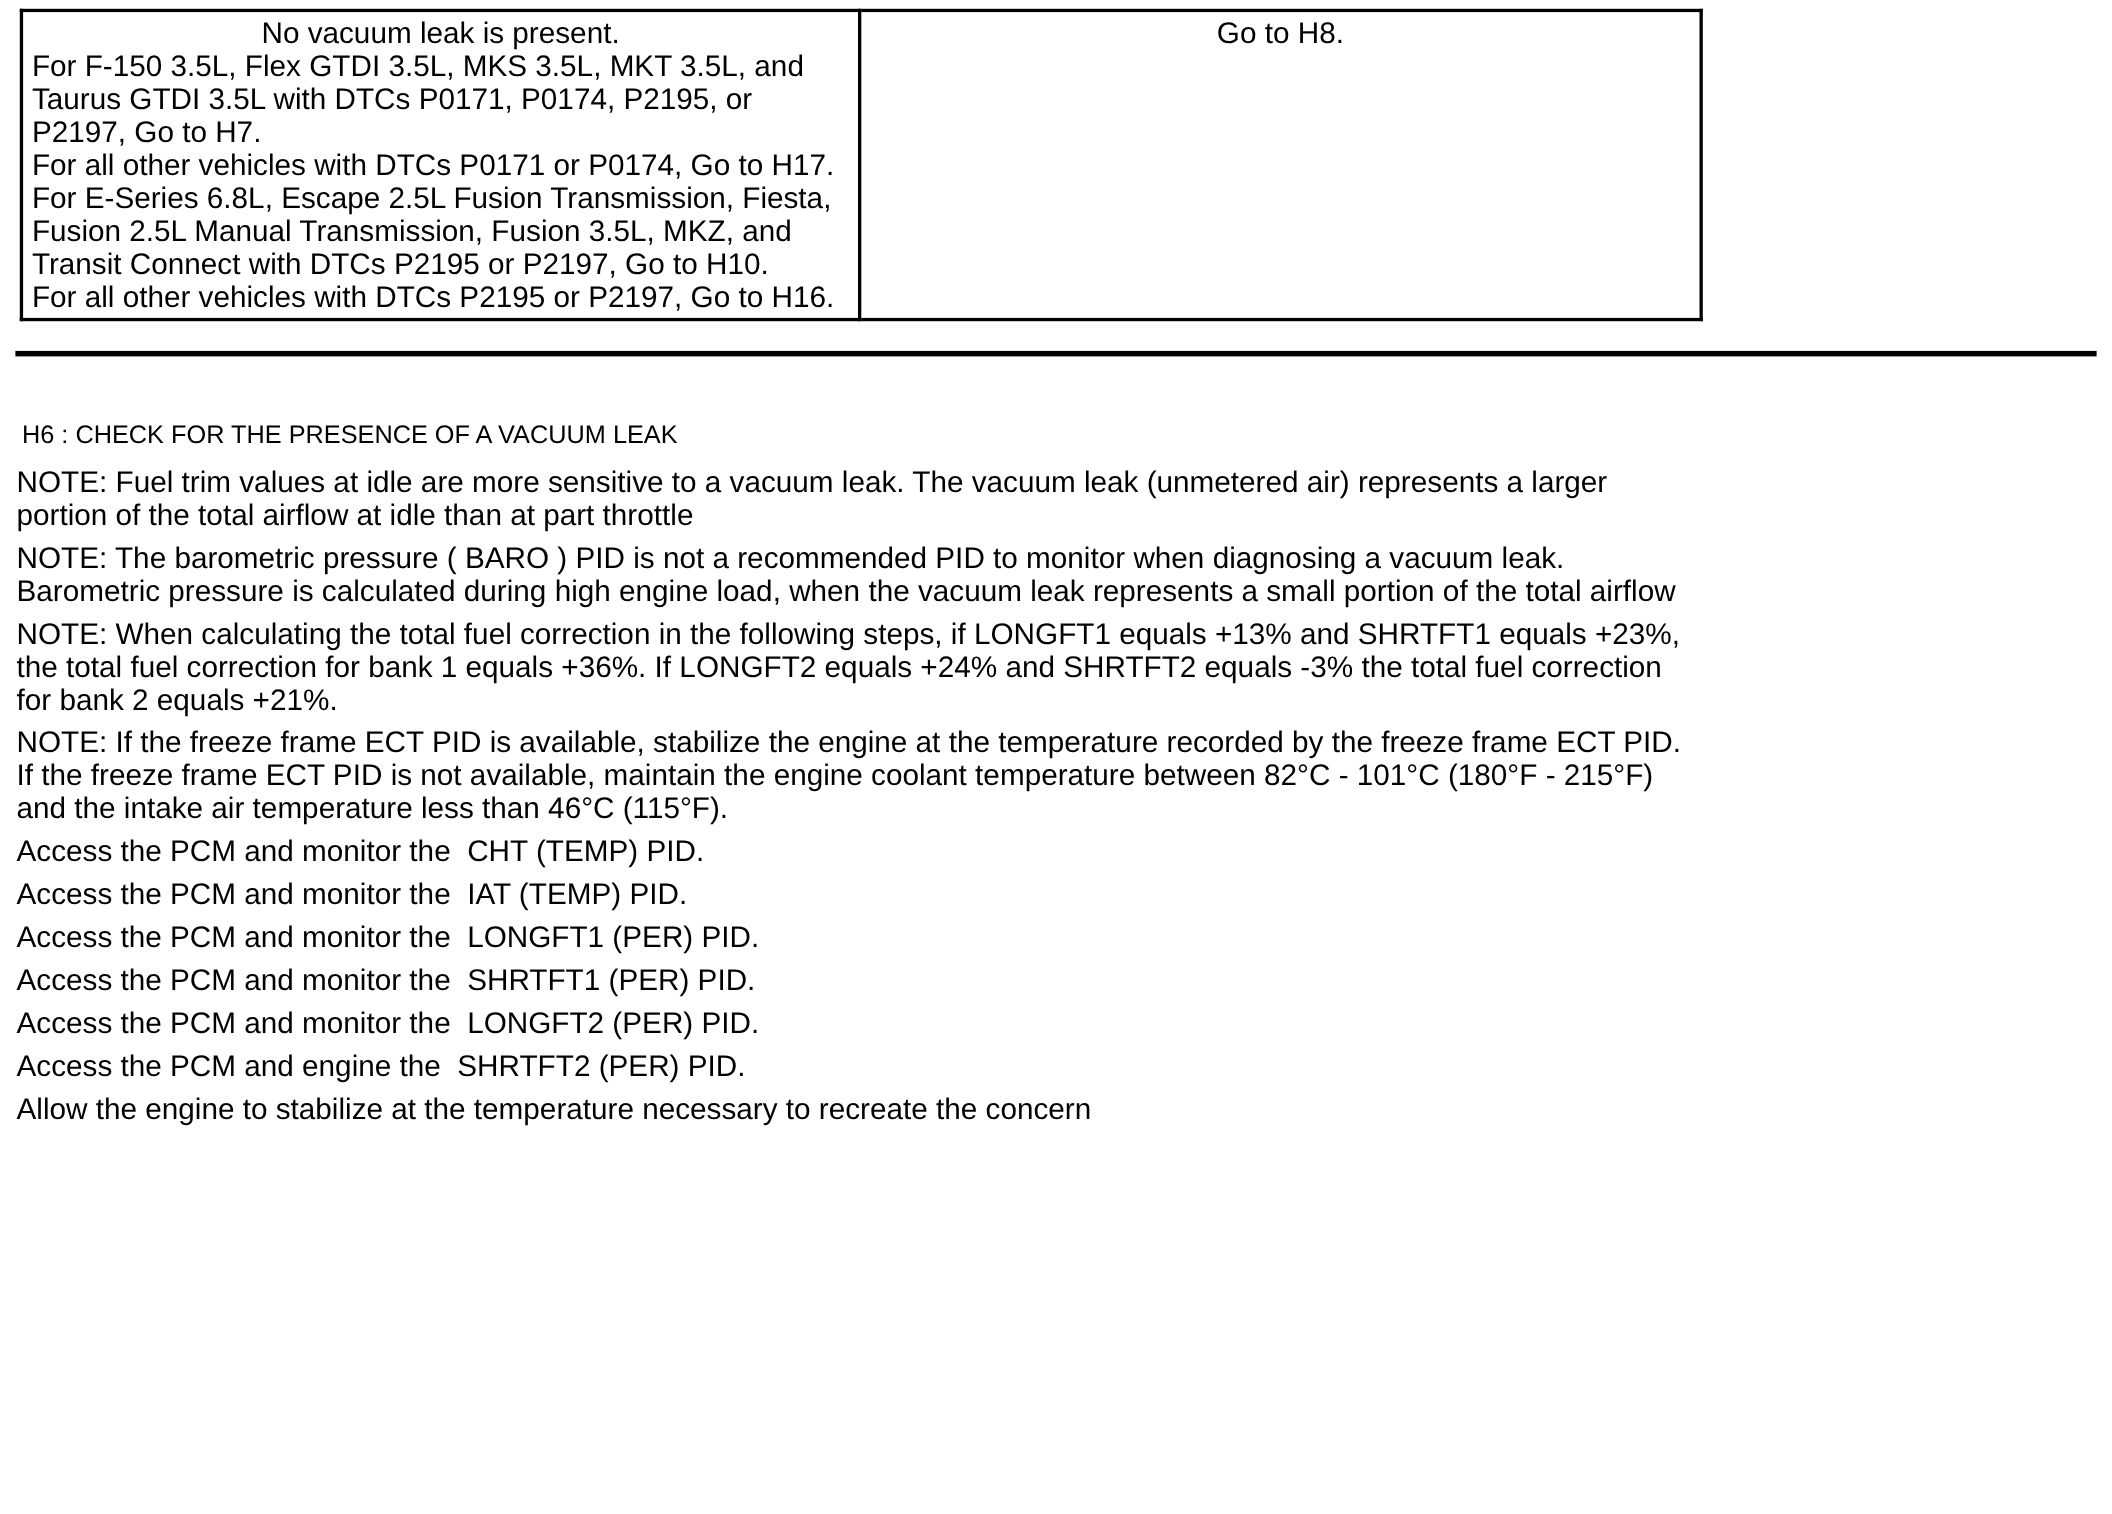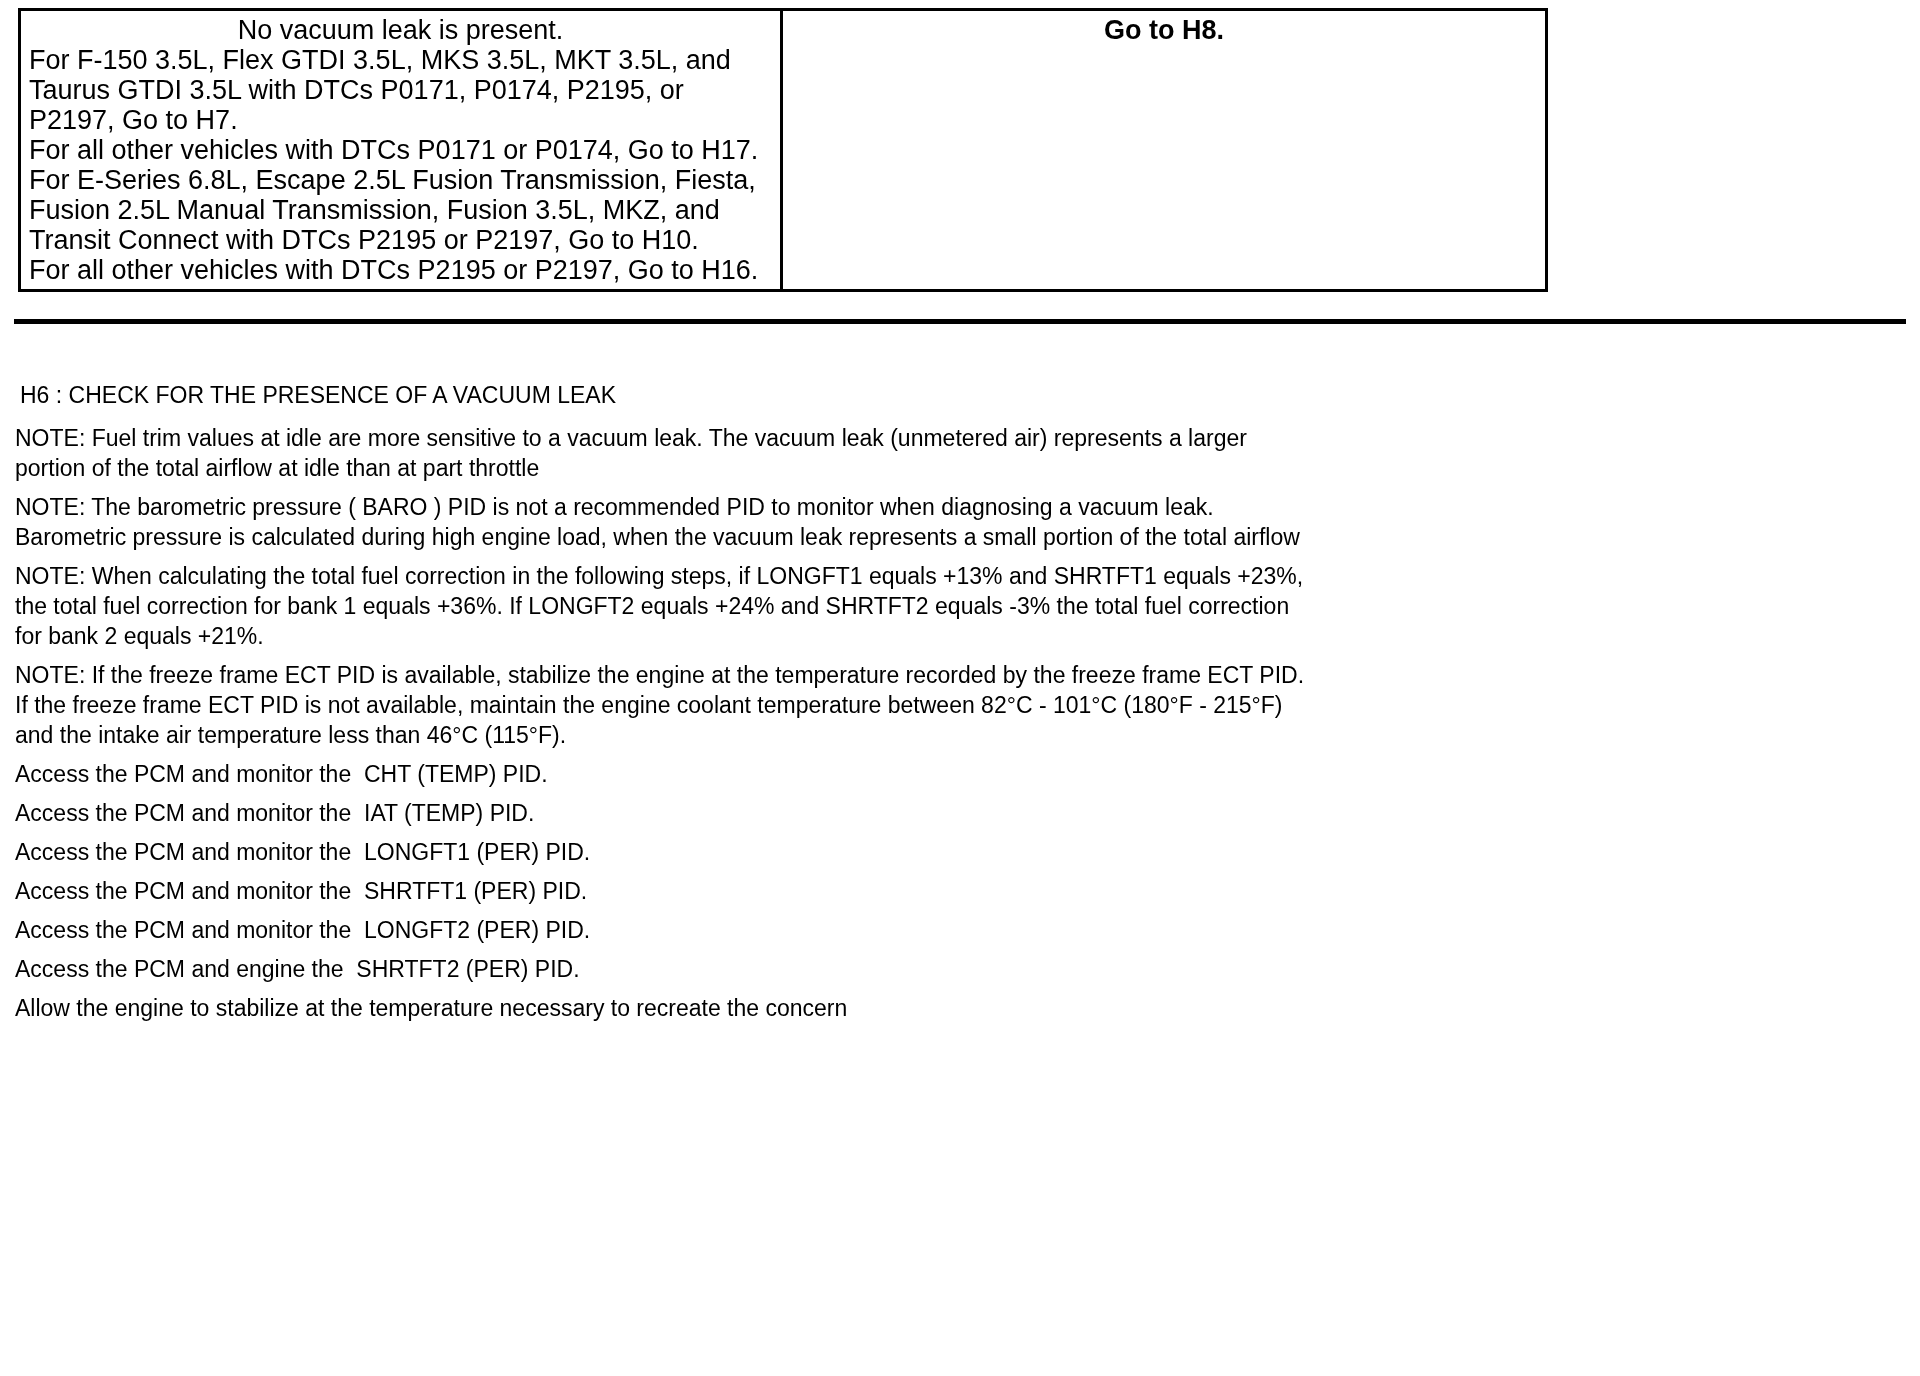--- a/index.html
+++ b/index.html
@@ -24,42 +24,41 @@
     font-size: 27px;
     line-height: 30px;
     padding: 4px 8px;
     vertical-align: top;
   }
   td.cell-left  { width: 762px; }
   td.cell-right {
     width: 765px;
     text-align: center;
     vertical-align: middle;
-    font-weight: bold;
   }
   .cell-centered-line { text-align: center; }
   .cell-item { white-space: pre-wrap; }
 
   
   .divider {
     height: 5px;
     background: #000000;
     margin-top: 27px;
     margin-bottom: 56px;
   }
 
   
   .section-heading {
     font-size: 23px;
     line-height: 30px;
     font-weight: normal;
     margin: 0 2px 13px 6px;
   }
   p.body-par {
-    font-size: 23px;
+    font-size: 27px;
     line-height: 30px;
     margin: 0 0 9px 1px;
     white-space: pre-wrap;
   }
 </style>
 </head>
 <body>
 
 <div class="page">
 

